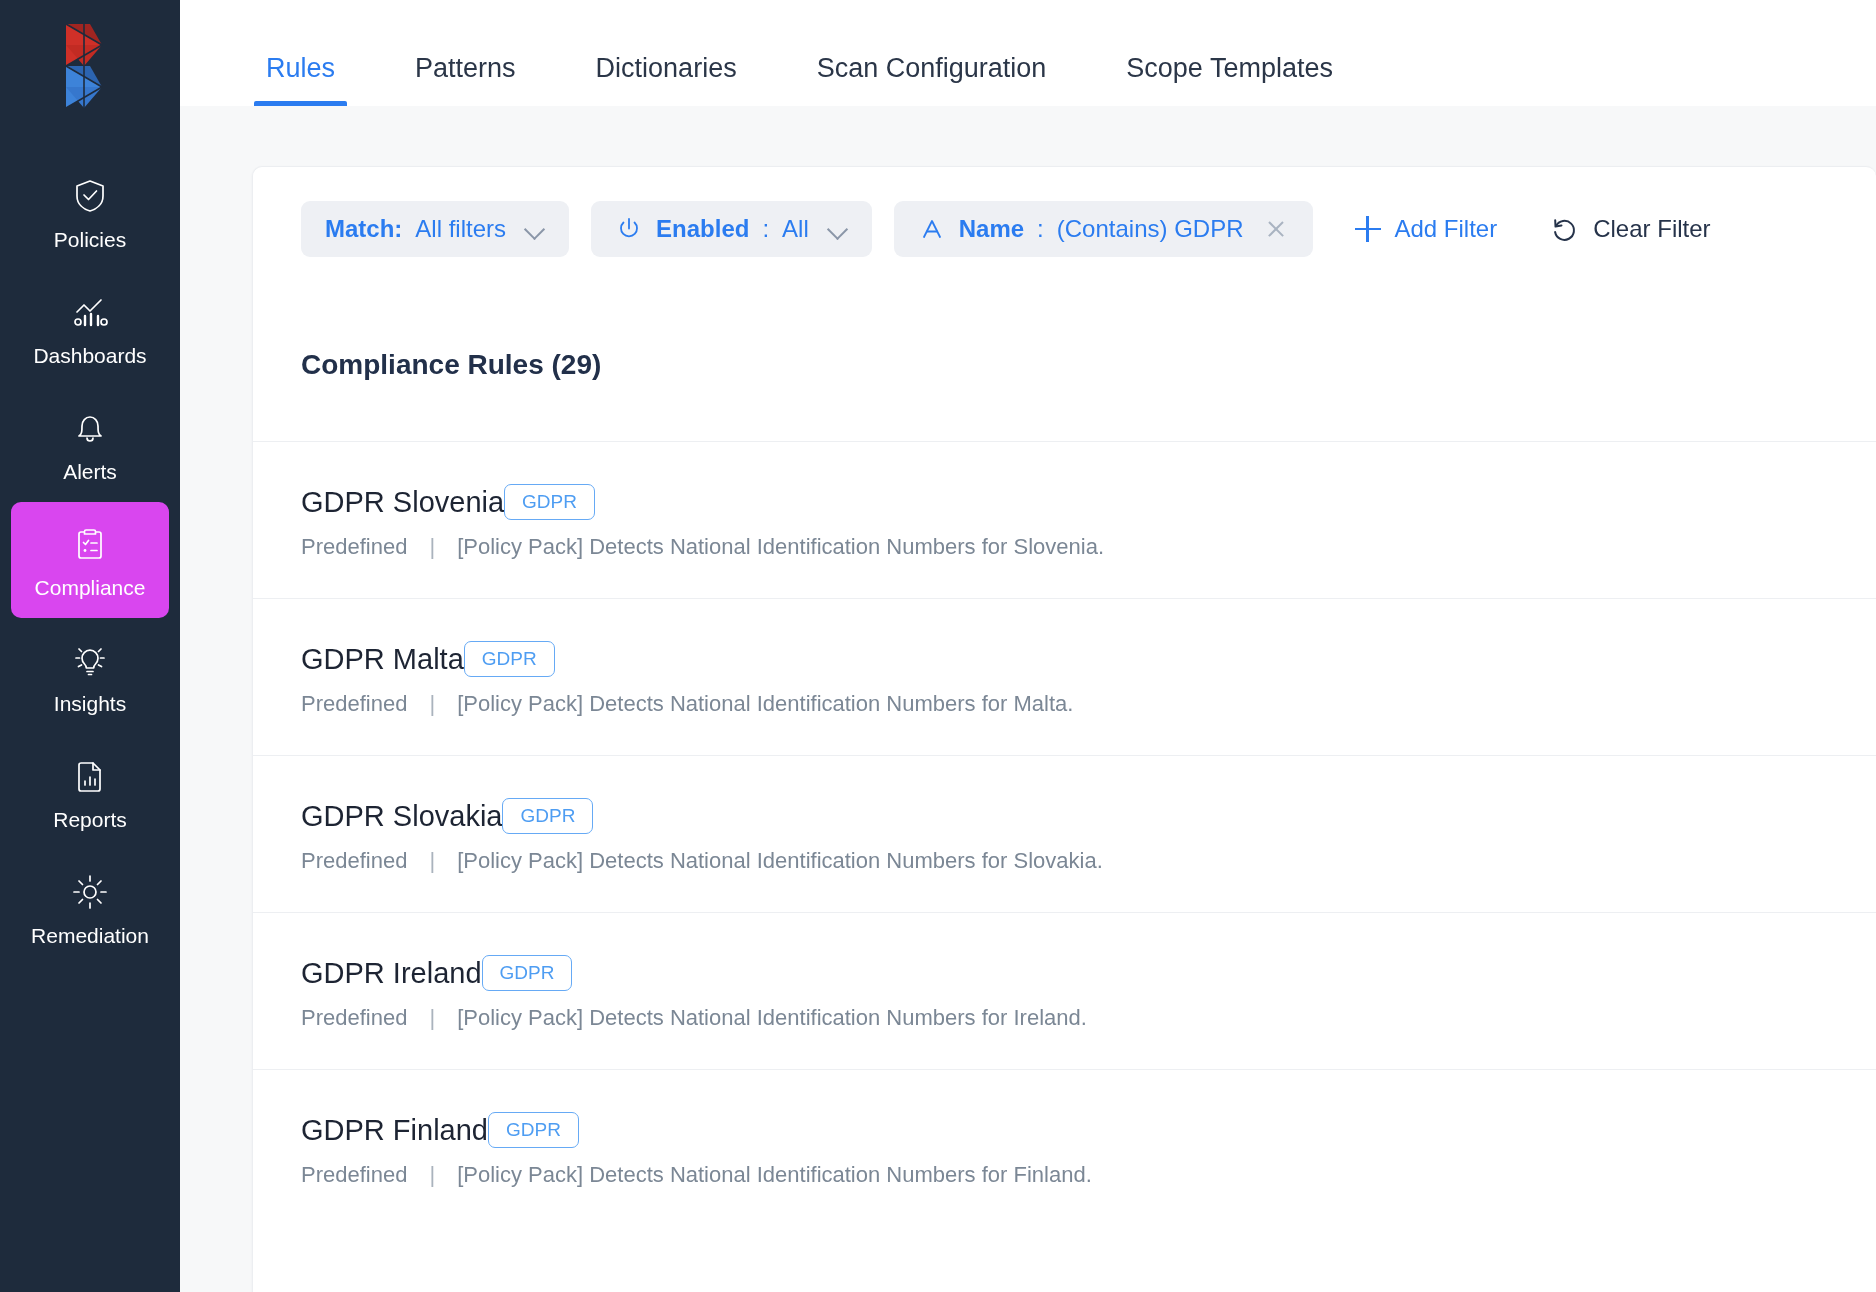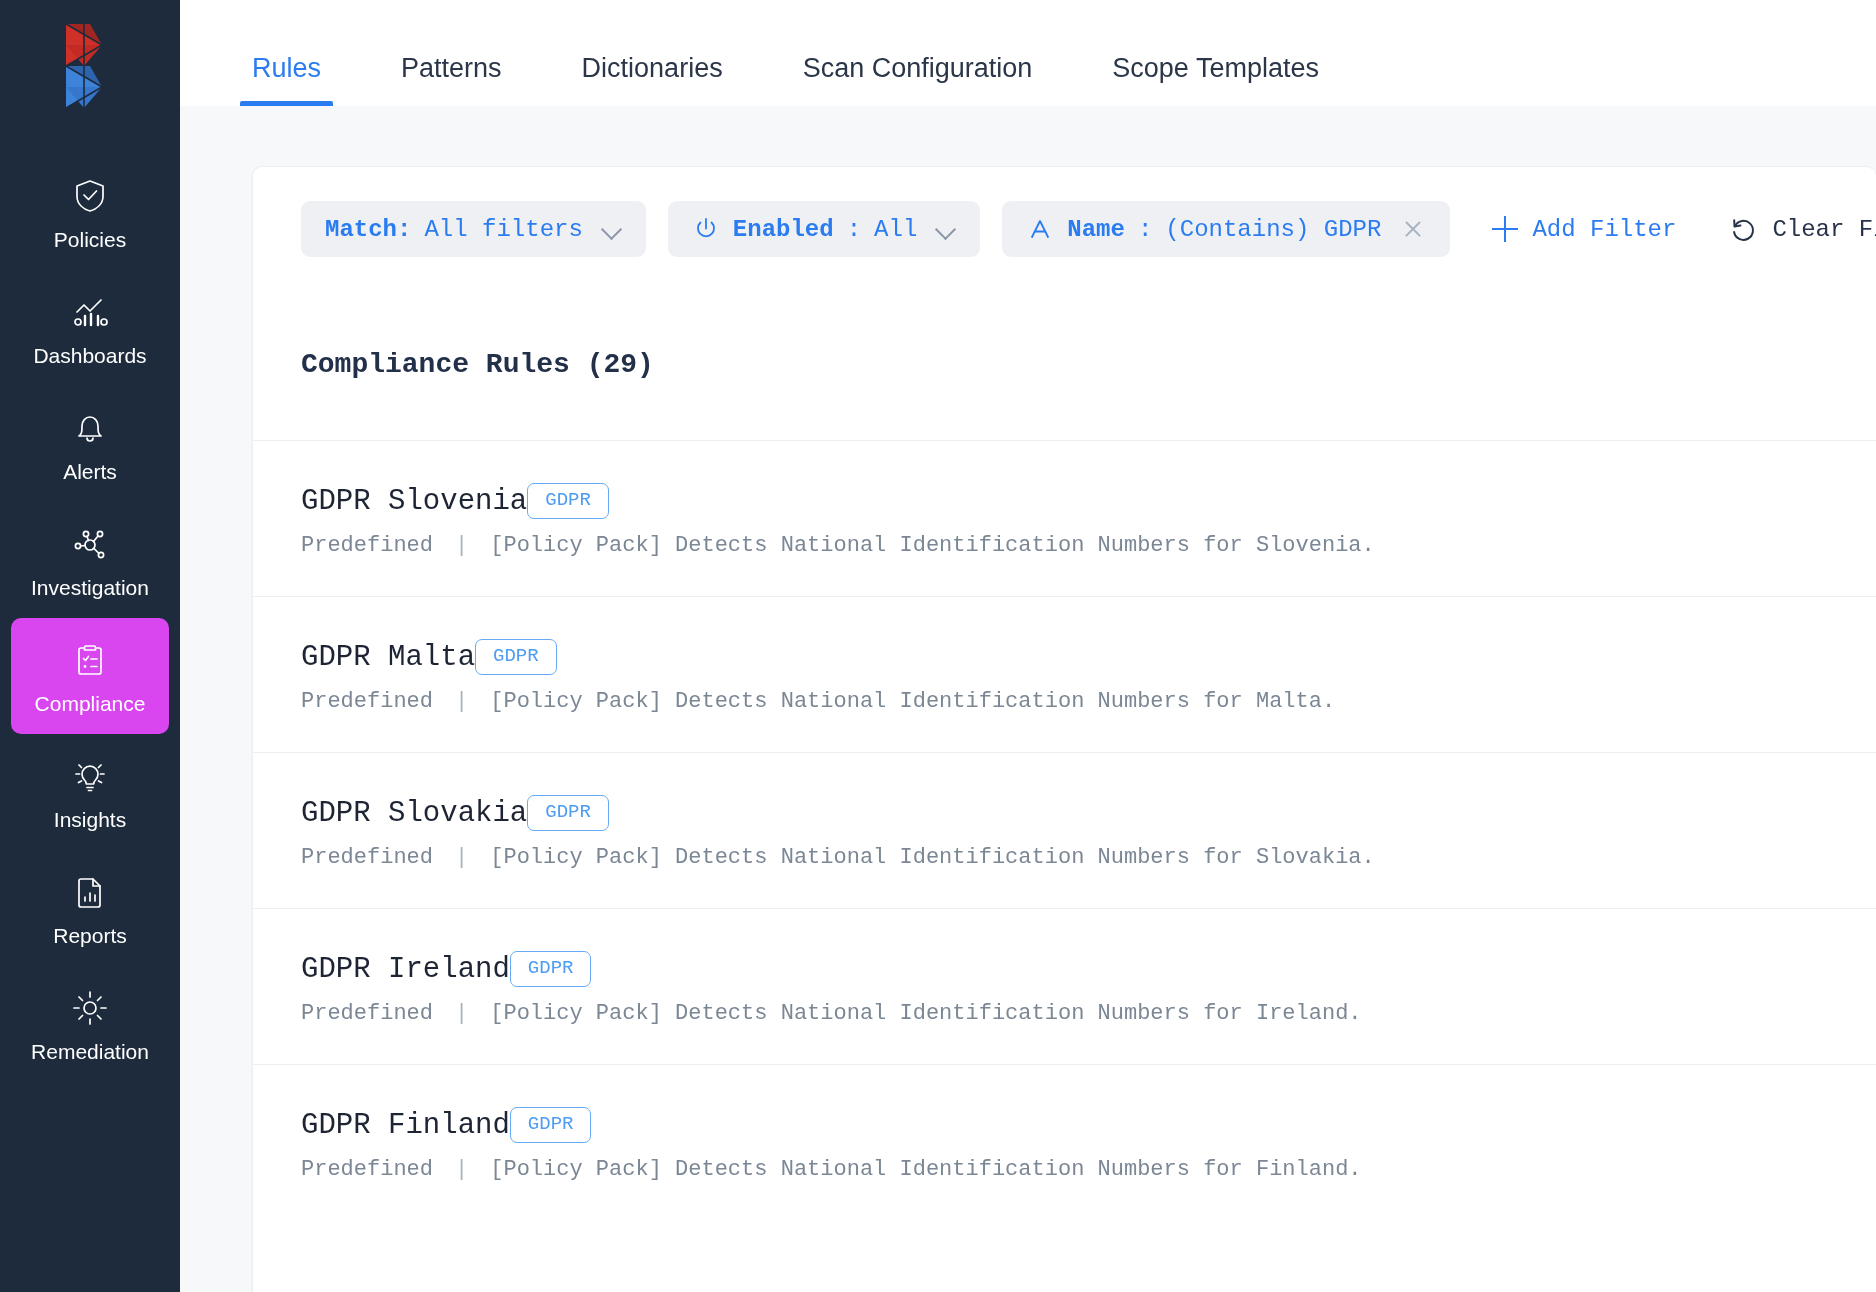--- a/index.html
+++ b/index.html
@@ -92,21 +92,21 @@
     flex-direction: column;
     background: #f7f8f9;
     min-width: 0;
   }
 
   .tabbar {
     height: 106px;
     background: #ffffff;
     display: flex;
     align-items: flex-end;
-    padding-left: 32px;
+    padding-left: 46px;
     flex-shrink: 0;
   }
 
   .tab {
     padding: 0 40px 22px 40px;
     font-size: 27px;
     color: #2b3648;
     cursor: pointer;
     position: relative;
     white-space: nowrap;
@@ -124,21 +124,20 @@
     bottom: 0;
     height: 5px;
     background: #2b7cf0;
     border-radius: 2px 2px 0 0;
   }
 
   .content-area {
     flex: 1;
     padding: 60px 0 0 72px;
     overflow: hidden;
-    font-family: Liberation Mono, monospace;
   }
 
   .card {
     background: #ffffff;
     border-radius: 10px;
     border: 1px solid #eceef1;
     border-right: none;
     min-height: 1200px;
     box-shadow: 0 1px 3px rgba(25,40,60,0.05);
   }
@@ -341,36 +340,20 @@
     <div class="nav-item">
       <span class="nav-icon">
         <svg viewBox="0 0 40 40">
             <path d="M9 28c3-2 3-5 3-10 0-5 3.5-9 8-9s8 4 8 9c0 5 0 8 3 10z"></path>
             <path d="M17 30a3 3 0 0 0 6 0"></path>
           </svg>
       </span>
       <span class="nav-label">Alerts</span>
     </div>
 
-    <div class="nav-item">
-      <span class="nav-icon">
-        <svg viewBox="0 0 40 40">
-            <circle cx="20" cy="21" r="5"></circle>
-            <circle cx="8" cy="22" r="2.6"></circle>
-            <circle cx="16" cy="10" r="2.6"></circle>
-            <circle cx="30" cy="10" r="2.6"></circle>
-            <circle cx="31" cy="31" r="2.6"></circle>
-            <line x1="10.5" y1="22" x2="15" y2="21.5"></line>
-            <line x1="17" y1="12.5" x2="18.5" y2="16.5"></line>
-            <line x1="28" y1="12" x2="23.5" y2="17.5"></line>
-            <line x1="24" y1="24.5" x2="29" y2="29.5"></line>
-          </svg>
-      </span>
-      <span class="nav-label">Investigation</span>
-    </div>
 
     <div class="nav-item active">
       <span class="nav-icon">
         <svg viewBox="0 0 40 40">
             <path d="M14 8h-3a2 2 0 0 0-2 2v22a2 2 0 0 0 2 2h18a2 2 0 0 0 2-2V10a2 2 0 0 0-2-2h-3"></path>
             <path d="M16 6h8a1.5 1.5 0 0 1 1.5 1.5v2.5h-11V7.5A1.5 1.5 0 0 1 16 6z"></path>
             <polyline points="13.5,18.5 15.5,20.5 18.5,16.5"></polyline>
             <line x1="21" y1="19" x2="27" y2="19"></line>
             <circle cx="15" cy="26.5" r="1.4" fill="#fff" stroke="none"></circle>
             <line x1="21" y1="26.5" x2="27" y2="26.5"></line>

